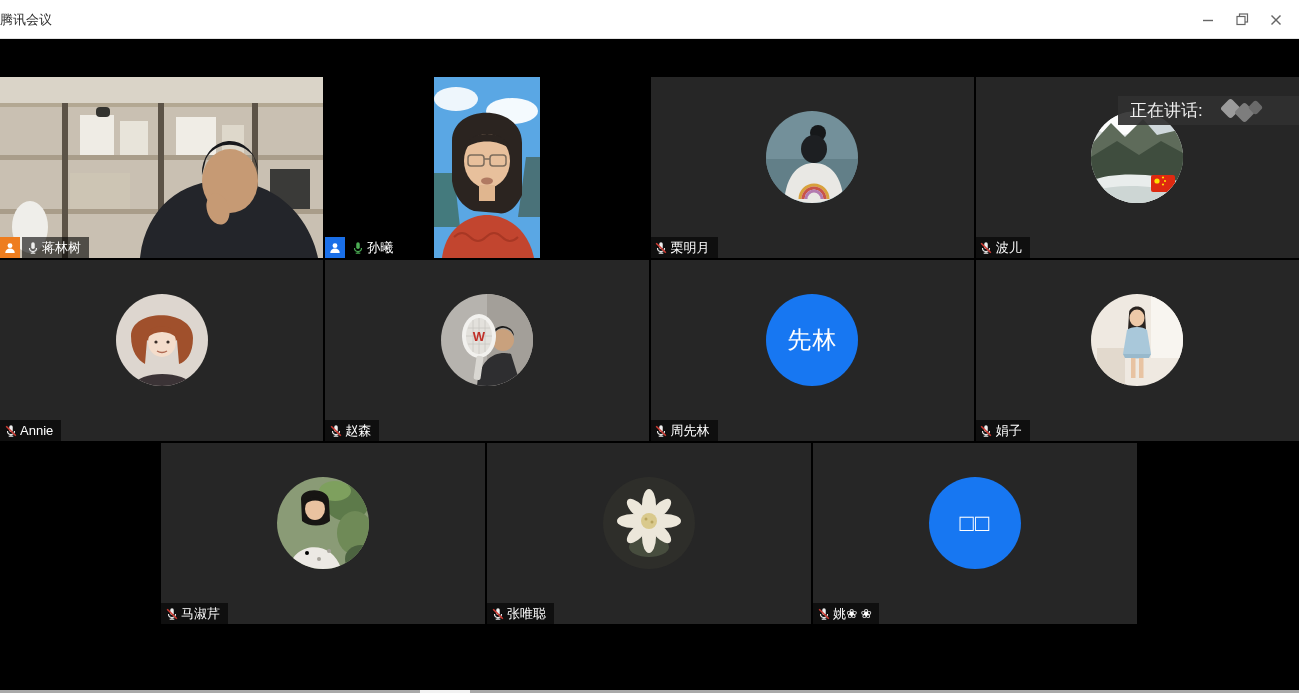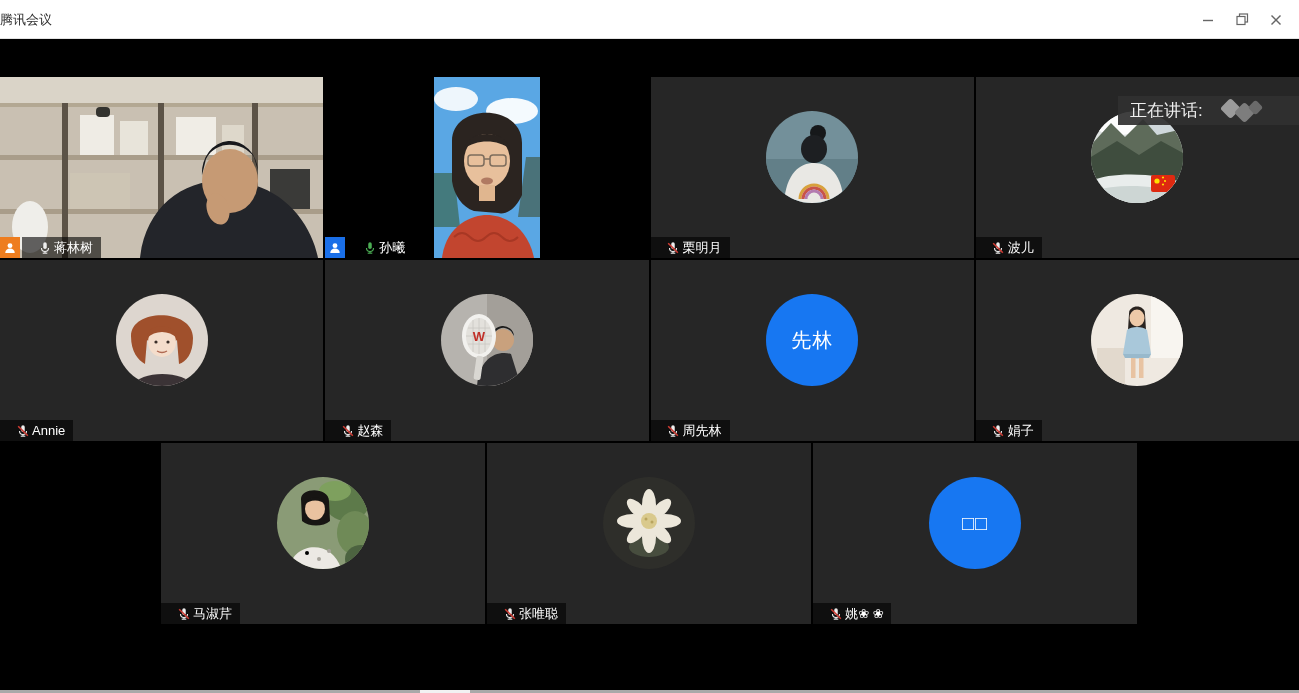--- a/index.html
+++ b/index.html
@@ -18,29 +18,29 @@
   .row1{top:77px;left:0;width:1299px;}
   .row2{top:260px;left:0;width:1299px;}
   .row3{top:443px;left:161px;width:976px;}
   .tile{position:relative;flex:1 1 0;height:181px;background:#262626;overflow:hidden;}
   .tile.video{background:#000;}
 
   
   .avatar-circle{position:absolute;left:50%;top:34px;width:92px;height:92px;margin-left:-46px;border-radius:50%;overflow:hidden;}
   .avatar-circle svg{display:block;width:92px;height:92px;}
   .avatar-circle.blue{background:#1777f2;display:flex;align-items:center;justify-content:center;}
-  .avatar-circle.blue span{color:#fff;font-size:20px;letter-spacing:1px;}
+  .avatar-circle.blue span{color:#fff;font-size:24px;letter-spacing:1px;}
 
   
   .portrait-wrap{position:absolute;left:50%;top:0;width:106px;height:181px;margin-left:-53px;}
   .portrait-wrap svg{display:block;}
   .fullvideo svg{display:block;}
 
   
-  .name-tag{position:absolute;left:0;bottom:0;height:21px;display:flex;align-items:center;background:rgba(0,0,0,0.6);padding:0 8px 0 15px;max-width:92%;}
+  .name-tag{position:absolute;left:0;bottom:0;height:21px;display:flex;align-items:center;background:rgba(0,0,0,0.6);padding:0 8px 0 3px;max-width:92%;}
   .name-tag .pname{color:#fff;font-size:13px;white-space:nowrap;margin-left:2px;}
   .name-tag.with-badge{left:22px;}
   .role-badge{position:absolute;left:0;bottom:0;width:20px;height:21px;display:flex;align-items:center;justify-content:center;}
   .role-badge.orange{background:#ee7d1f;}
   .role-badge.blue{background:#1a6fe8;}
   .micwrap{width:15px;height:15px;display:flex;align-items:center;justify-content:center;flex:none;}
 
   
   .speaking-bar{position:absolute;top:96px;right:0;width:181px;height:29px;background:rgba(48,48,48,0.92);display:flex;align-items:center;z-index:5;}
   .speaking-bar .sp-label{color:#efefef;font-size:17px;margin-left:12px;}

